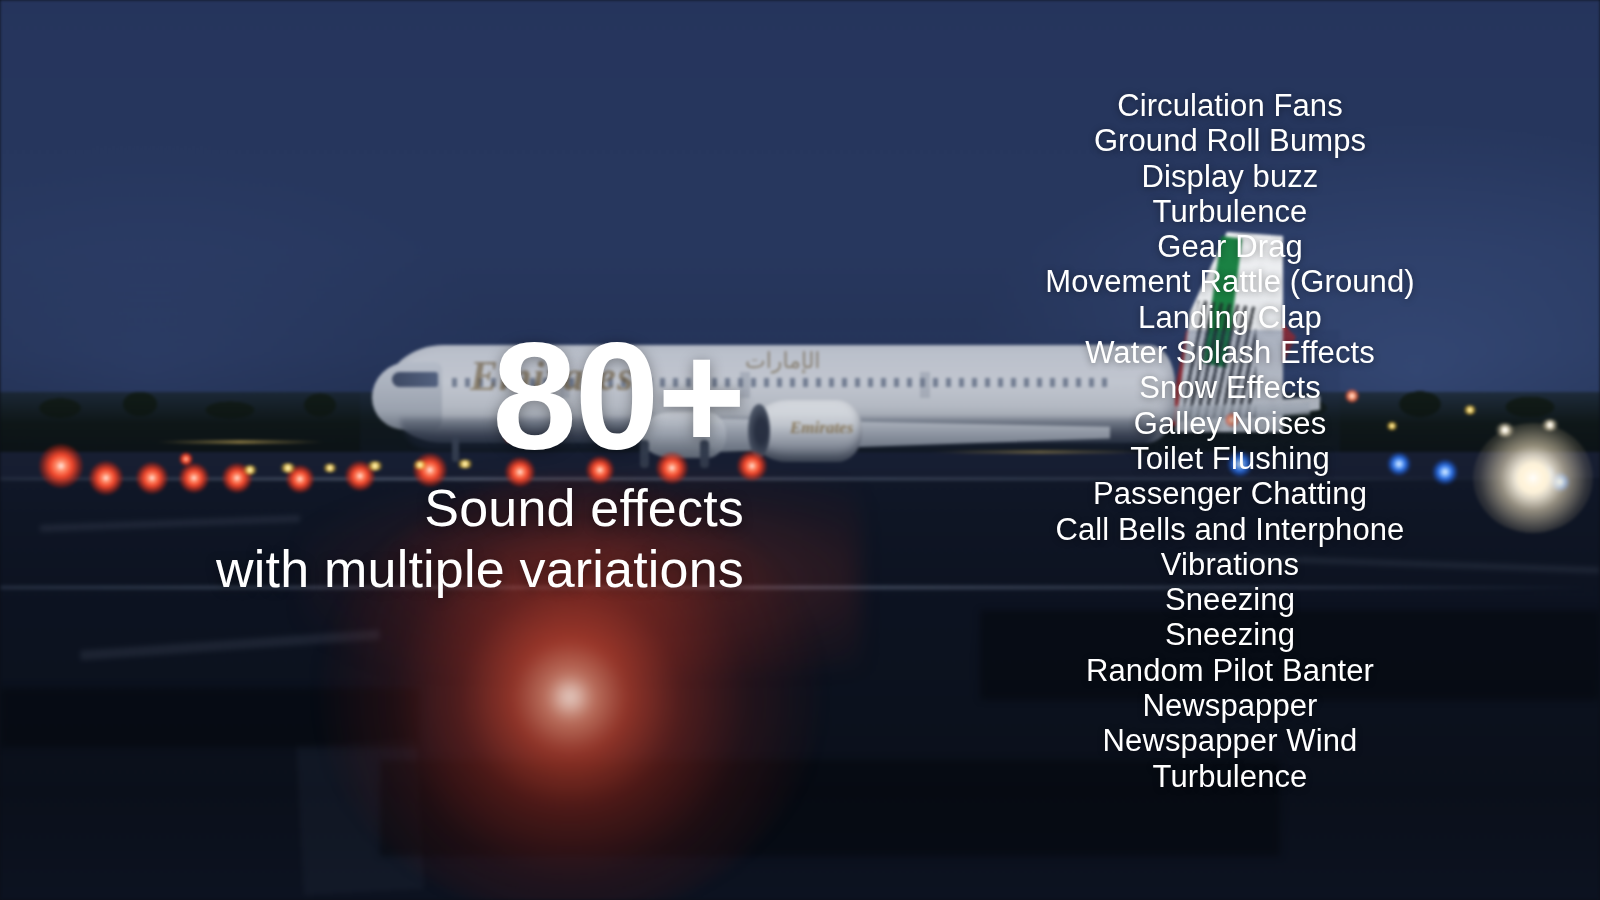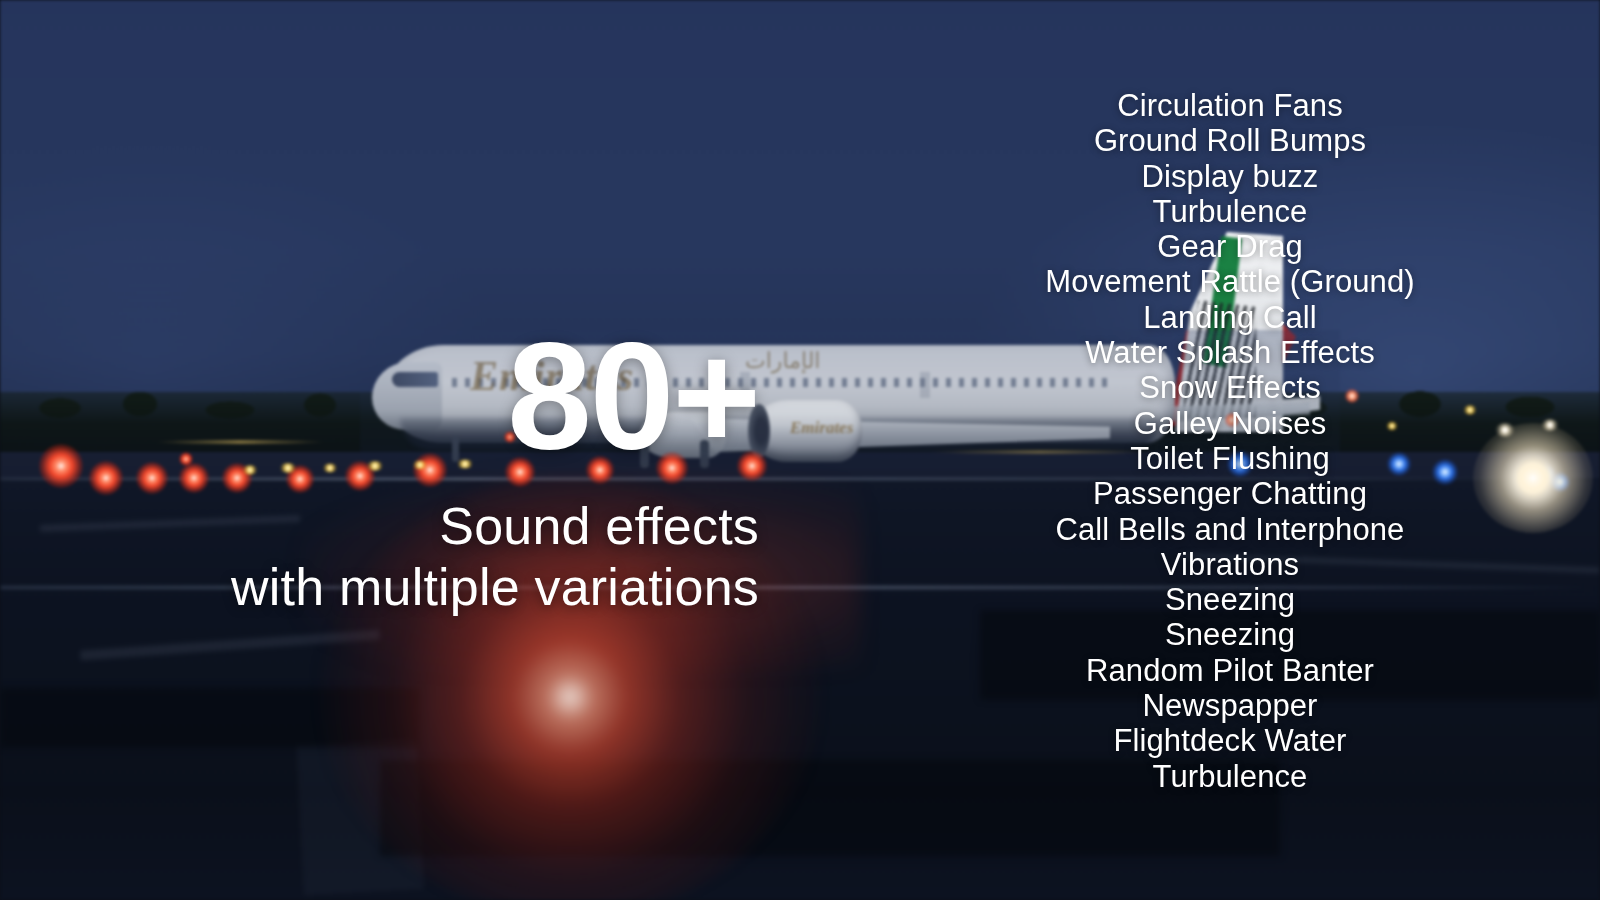--- a/index.html
+++ b/index.html
@@ -320,21 +320,21 @@
     position: absolute;
     left: 360px; top: 330px; width: 980px; height: 140px;
     background: linear-gradient(180deg, rgba(38,54,93,.30), rgba(30,42,72,.10) 60%, rgba(20,30,52,.30));
     pointer-events: none;
   }
   .scene-blur { filter: blur(1.6px); }
 
   
   .headline-block {
     position: absolute;
-    left: 15px; top: 320px; width: 760px;
+    left: 0; top: 320px; width: 760px;
     text-align: right;
     padding-right: 16px;
     box-sizing: border-box;
   }
   .headline-number {
     display: block;
     font-size: 152px;
     font-weight: 700;
     color: #ffffff;
     line-height: 1.0;
@@ -342,21 +342,21 @@
     text-shadow: 0 2px 14px rgba(0,0,0,.35);
   }
   .headline-sub {
     display: block;
     font-size: 52px;
     font-weight: 300;
     color: #ffffff;
     line-height: 1.18;
     letter-spacing: .2px;
     text-shadow: 0 2px 12px rgba(0,0,0,.45);
-    margin-top: 24px;
+    margin-top: 6px;
     white-space: pre-line;
     padding-left: 16px;
   }
 
   .fx-list {
     position: absolute;
     left: 862px; top: 70px;
     width: 700px;
     margin: 18px; padding: 0;
     list-style: none;
@@ -480,29 +480,29 @@
 with multiple variations</span>
   </div>
 
   <ul class="fx-list" id="fx-list">
       <li>Circulation Fans</li>
       <li>Ground Roll Bumps</li>
       <li>Display buzz</li>
       <li>Turbulence</li>
       <li>Gear Drag</li>
       <li>Movement Rattle (Ground)</li>
-      <li>Landing Call</li>
+      <li>Landing Clap</li>
       <li>Water Splash Effects</li>
       <li>Snow Effects</li>
       <li>Galley Noises</li>
       <li>Toilet Flushing</li>
       <li>Passenger Chatting</li>
       <li>Call Bells and Interphone</li>
       <li>Vibrations</li>
       <li>Sneezing</li>
       <li>Sneezing</li>
       <li>Random Pilot Banter</li>
       <li>Newspapper</li>
-      <li>Flightdeck Water</li>
+      <li>Newspapper Wind</li>
       <li>Turbulence</li>
     </ul>
 
 </div>
 
 </body></html>

